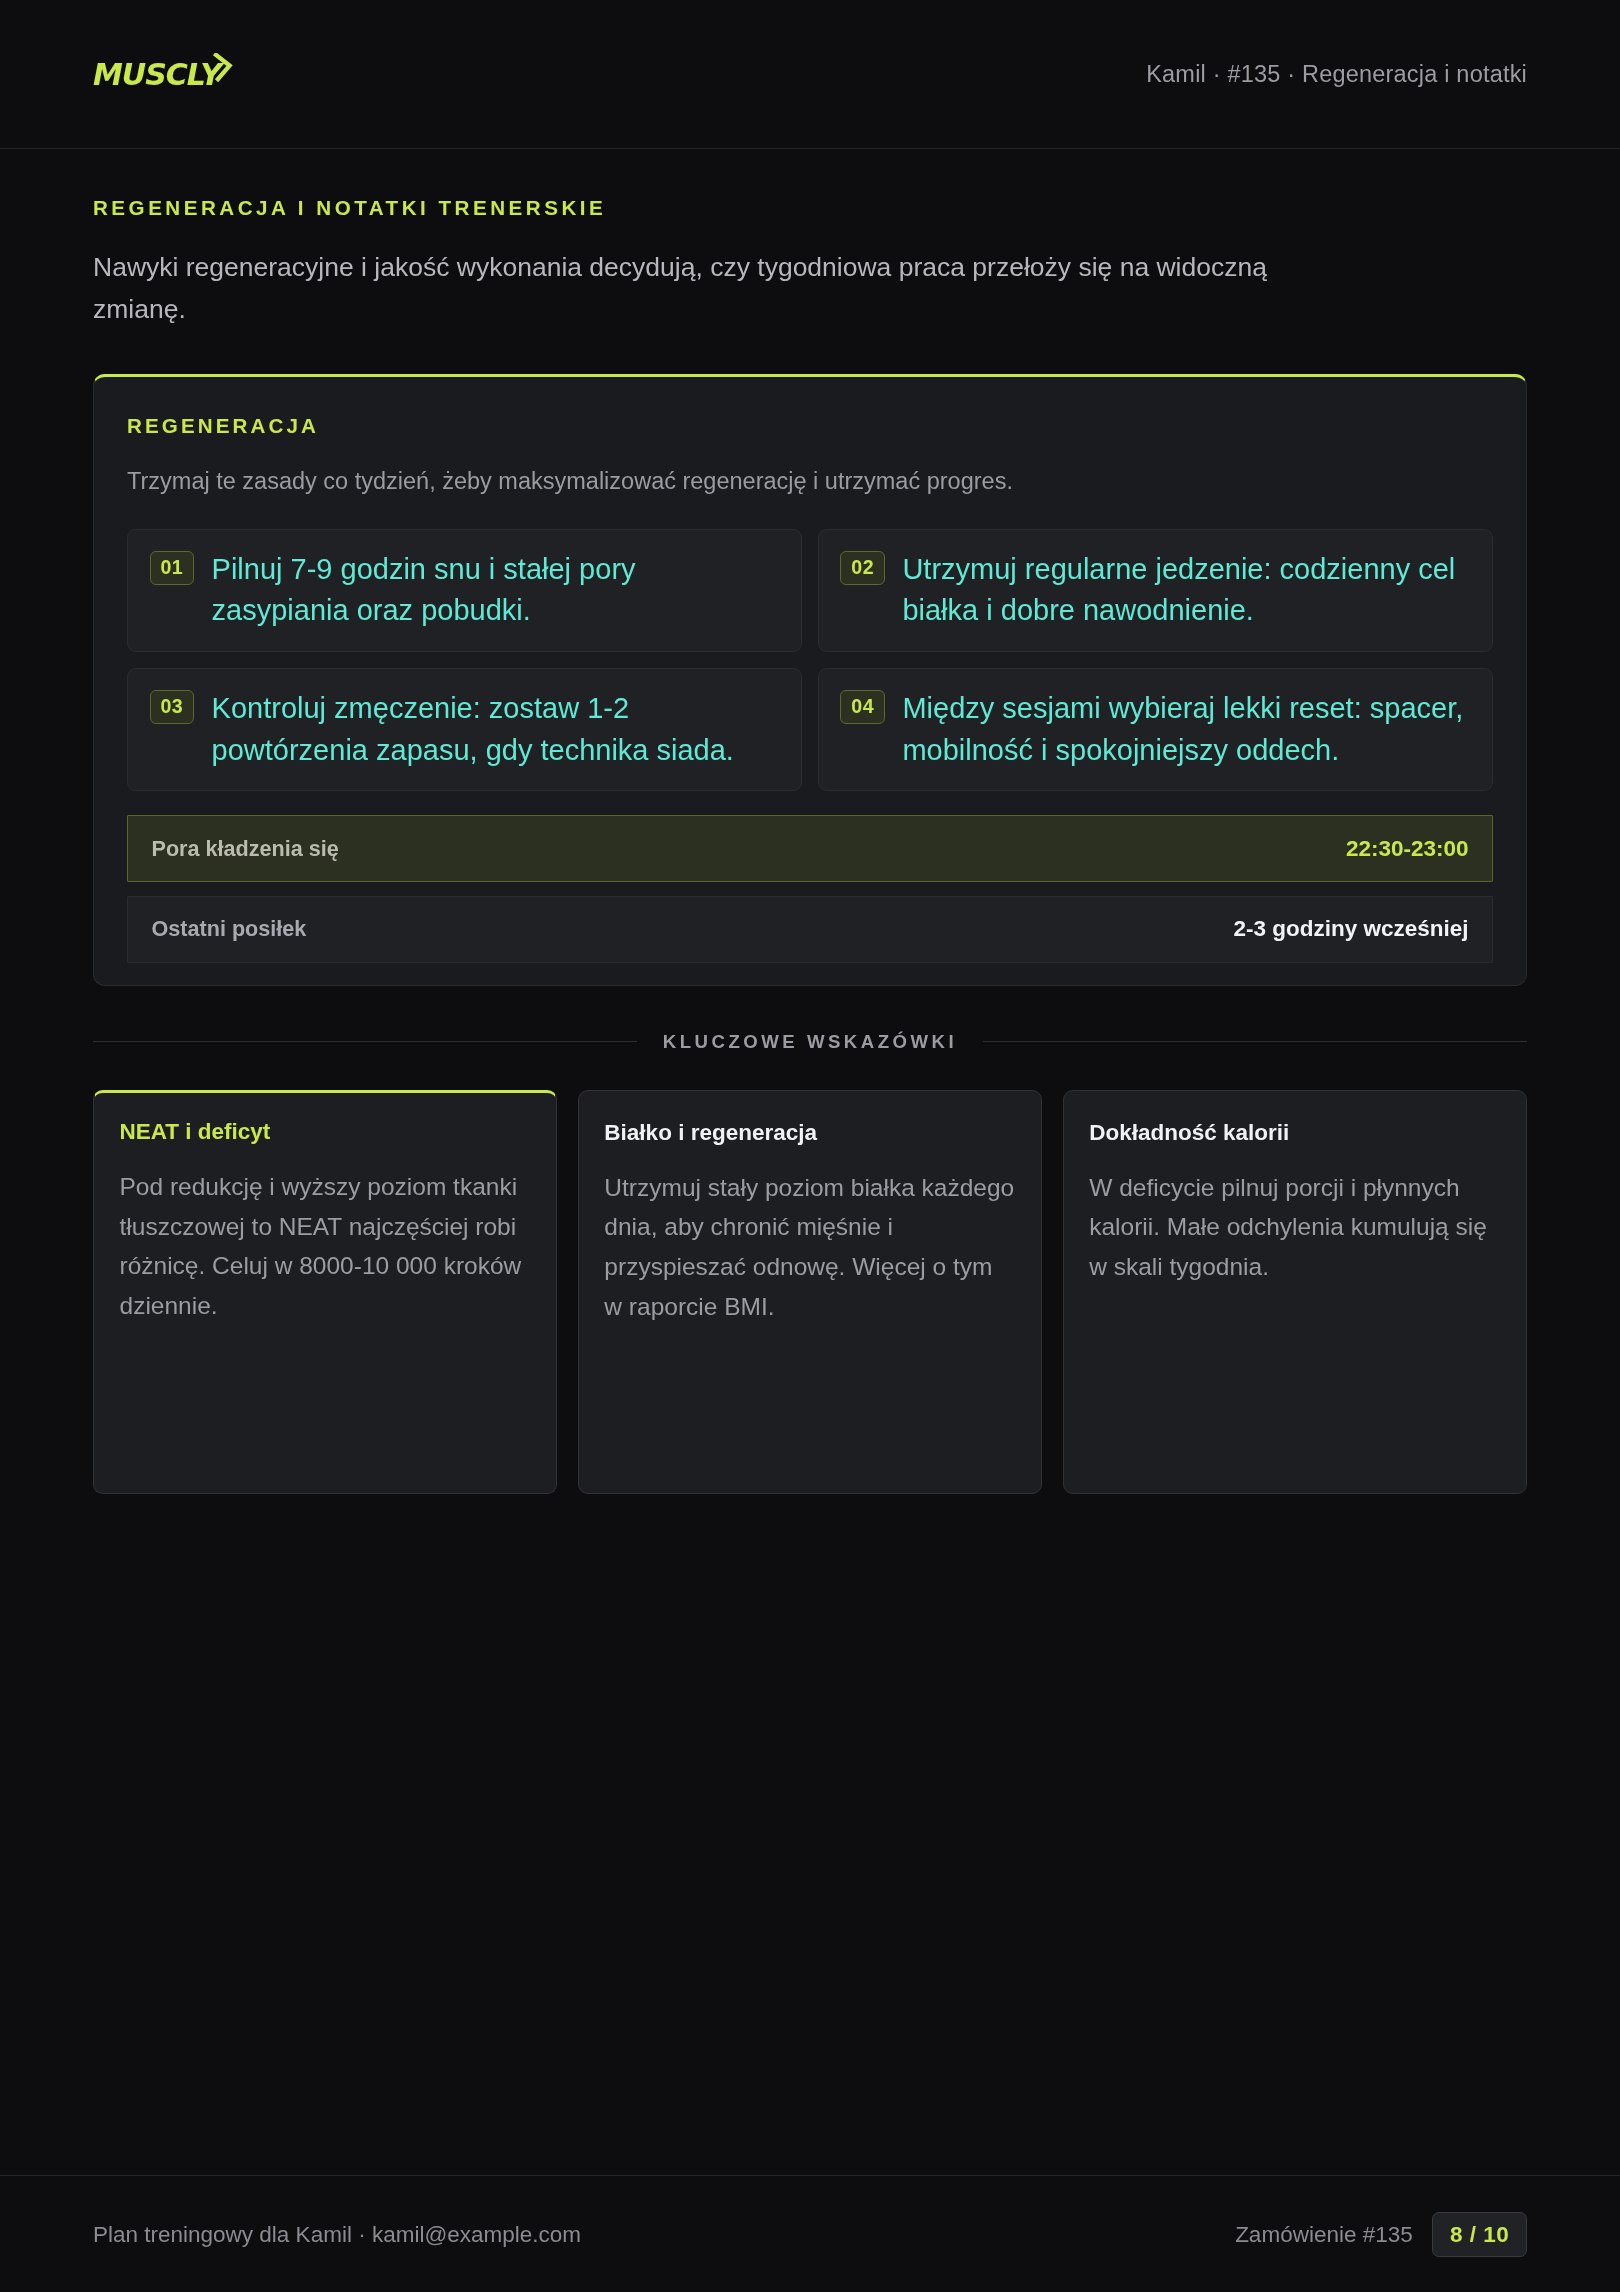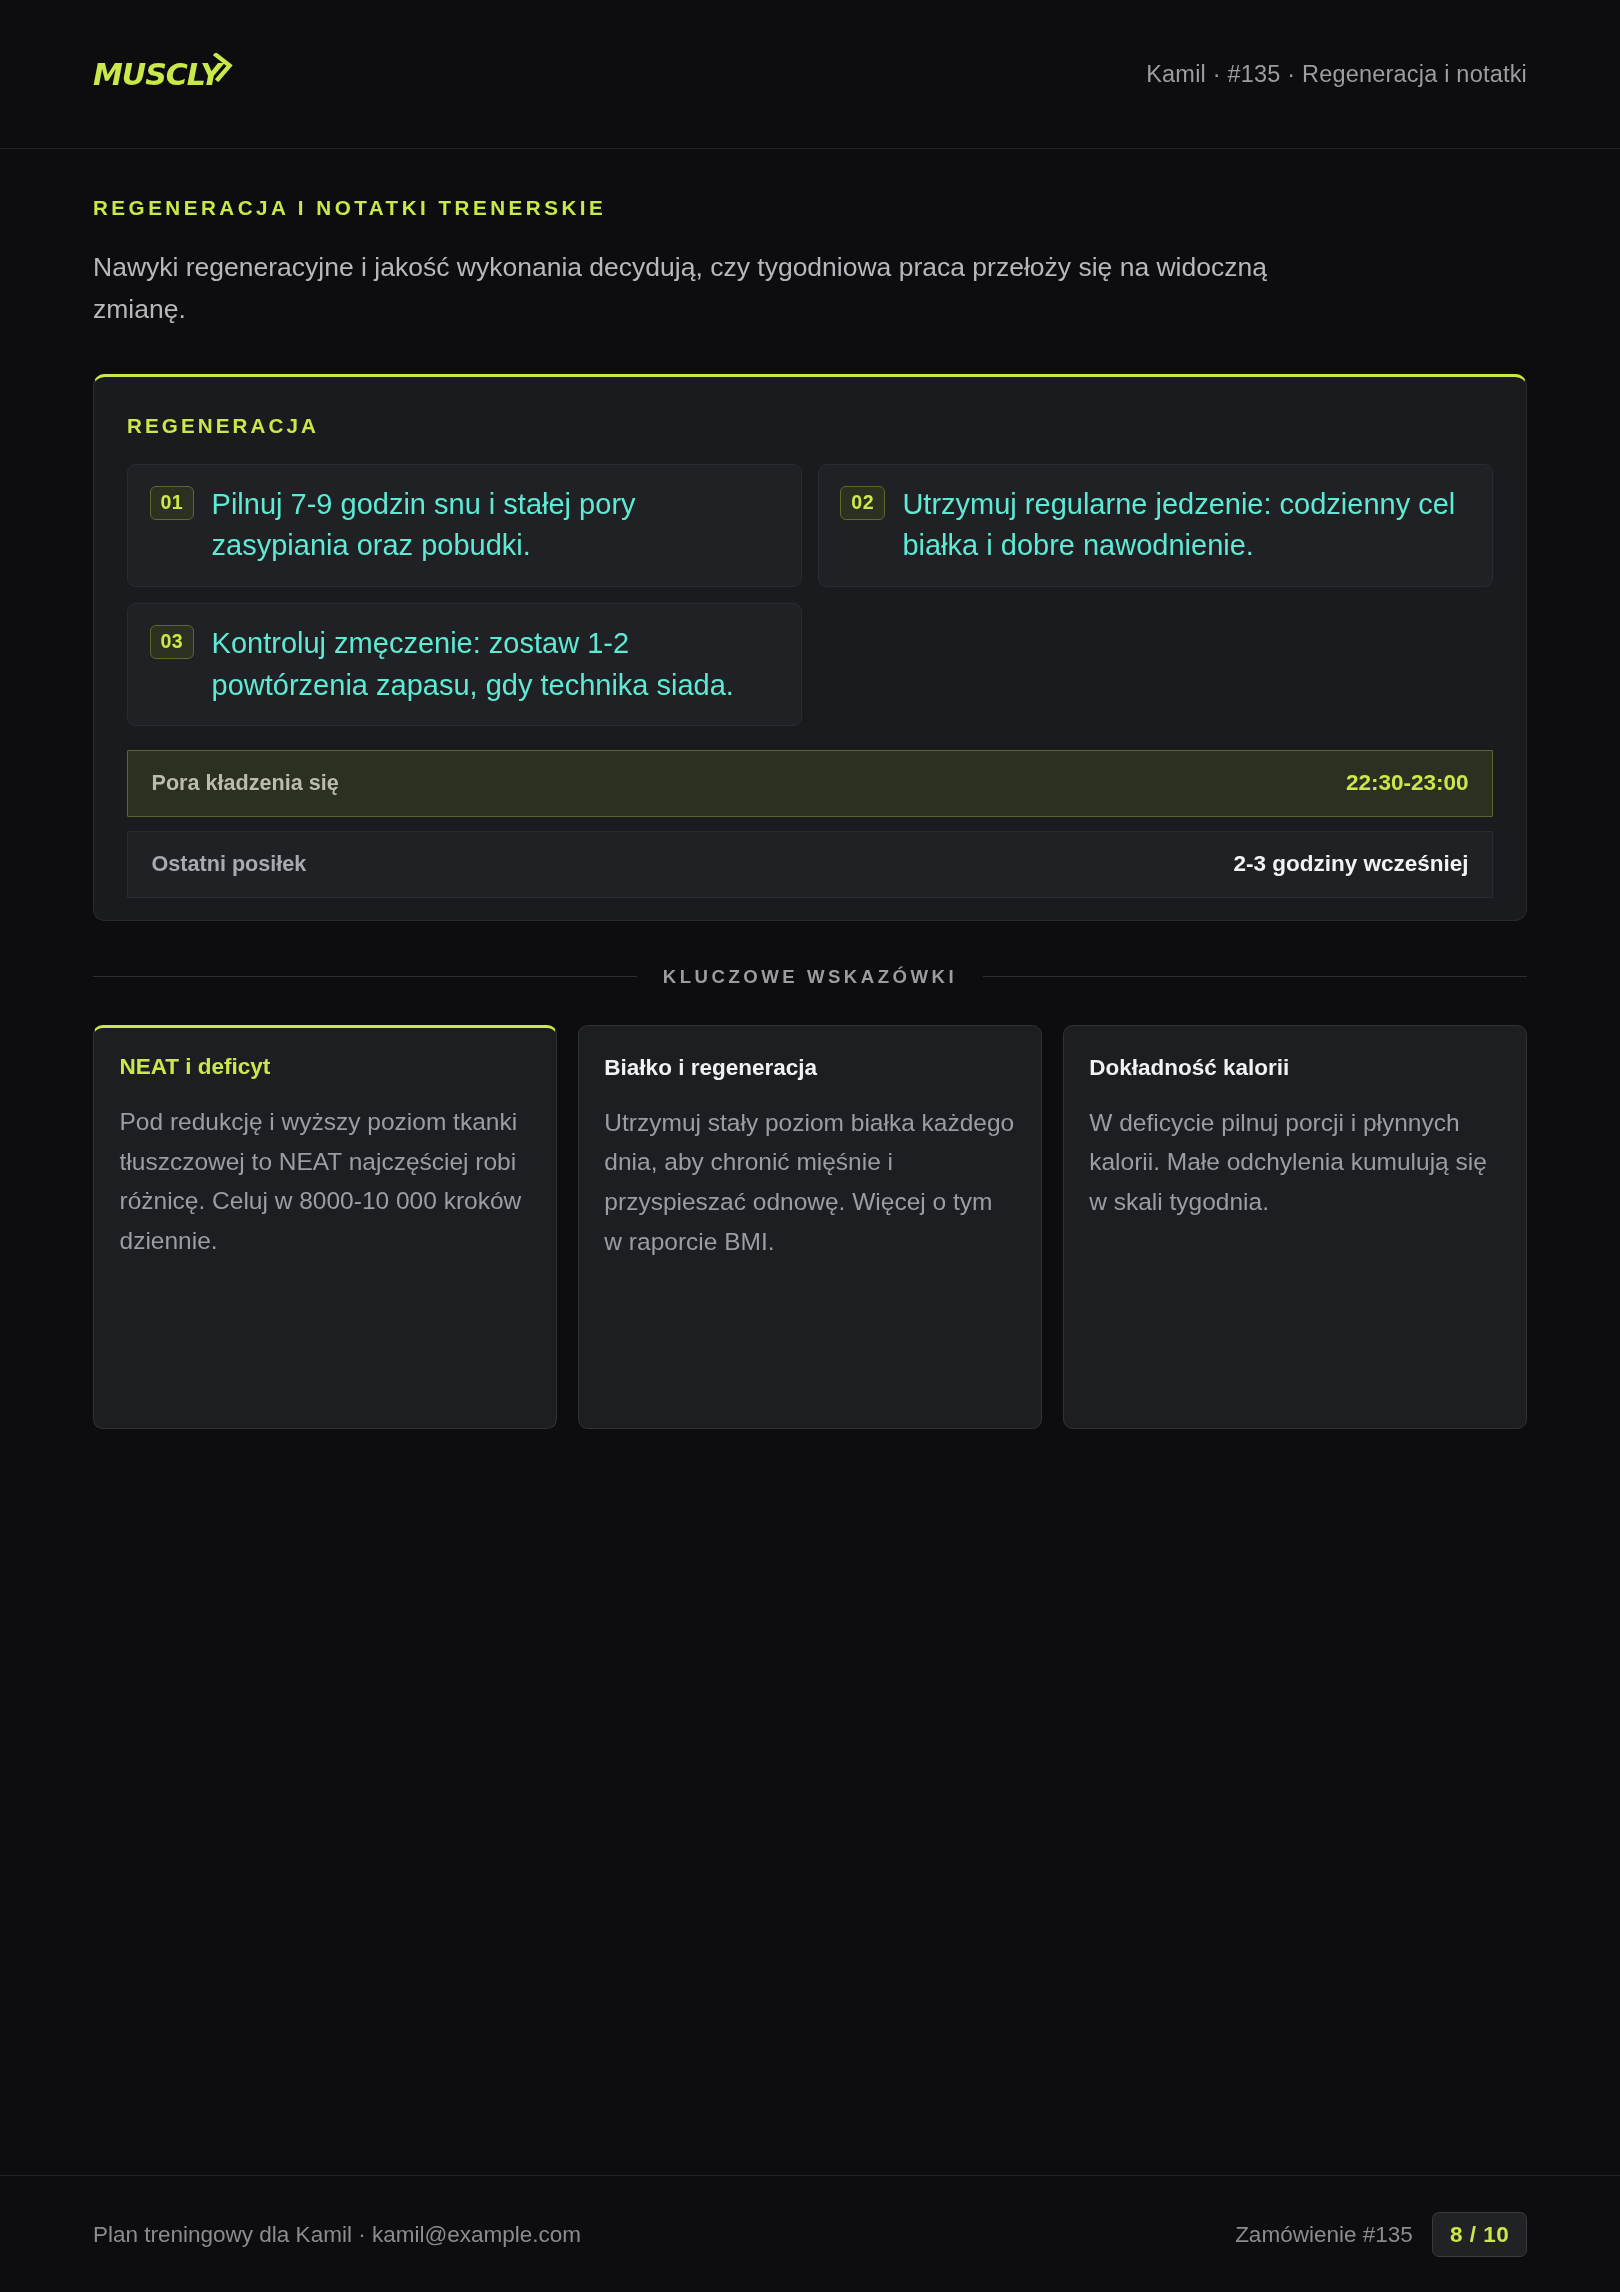--- a/index.html
+++ b/index.html
@@ -314,34 +314,39 @@
     <div class="header-meta">Kamil · #135 · Regeneracja i notatki</div>
   </div>
 
   <div class="content">
 
     <div class="eyebrow">REGENERACJA I NOTATKI TRENERSKIE</div>
     <div class="lede">Nawyki regeneracyjne i jakość wykonania decydują, czy tygodniowa praca przełoży się na widoczną zmianę.</div>
 
     <div class="panel">
       <div class="panel-title">REGENERACJA</div>
+      <div class="panel-sub">Trzymaj te zasady co tydzień, żeby maksymalizować regenerację i utrzymać progres.</div>
 
       <div class="rules">
         <div class="rule">
           <span class="rule-num">01</span>
           <span class="rule-text">Pilnuj 7-9 godzin snu i stałej pory zasypiania oraz pobudki.</span>
         </div>
         <div class="rule">
           <span class="rule-num">02</span>
           <span class="rule-text">Utrzymuj regularne jedzenie: codzienny cel białka i dobre nawodnienie.</span>
         </div>
         <div class="rule">
           <span class="rule-num">03</span>
           <span class="rule-text">Kontroluj zmęczenie: zostaw 1-2 powtórzenia zapasu, gdy technika siada.</span>
         </div>
+        <div class="rule">
+          <span class="rule-num">04</span>
+          <span class="rule-text">Między sesjami wybieraj lekki reset: spacer, mobilność i spokojniejszy oddech.</span>
+        </div>
       </div>
 
       <div class="metric is-highlight">
         <span class="metric-label">Pora kładzenia się</span>
         <span class="metric-value">22:30-23:00</span>
       </div>
       <div class="metric">
         <span class="metric-label">Ostatni posiłek</span>
         <span class="metric-value">2-3 godziny wcześniej</span>
       </div>

